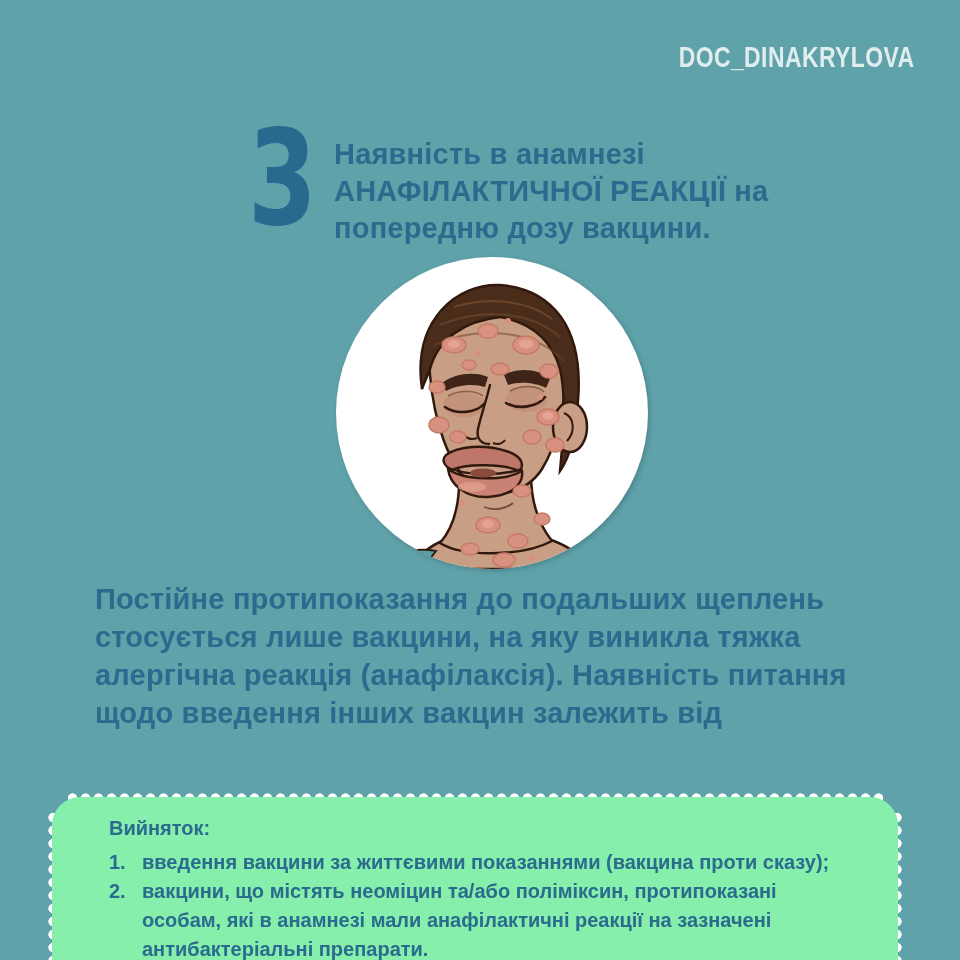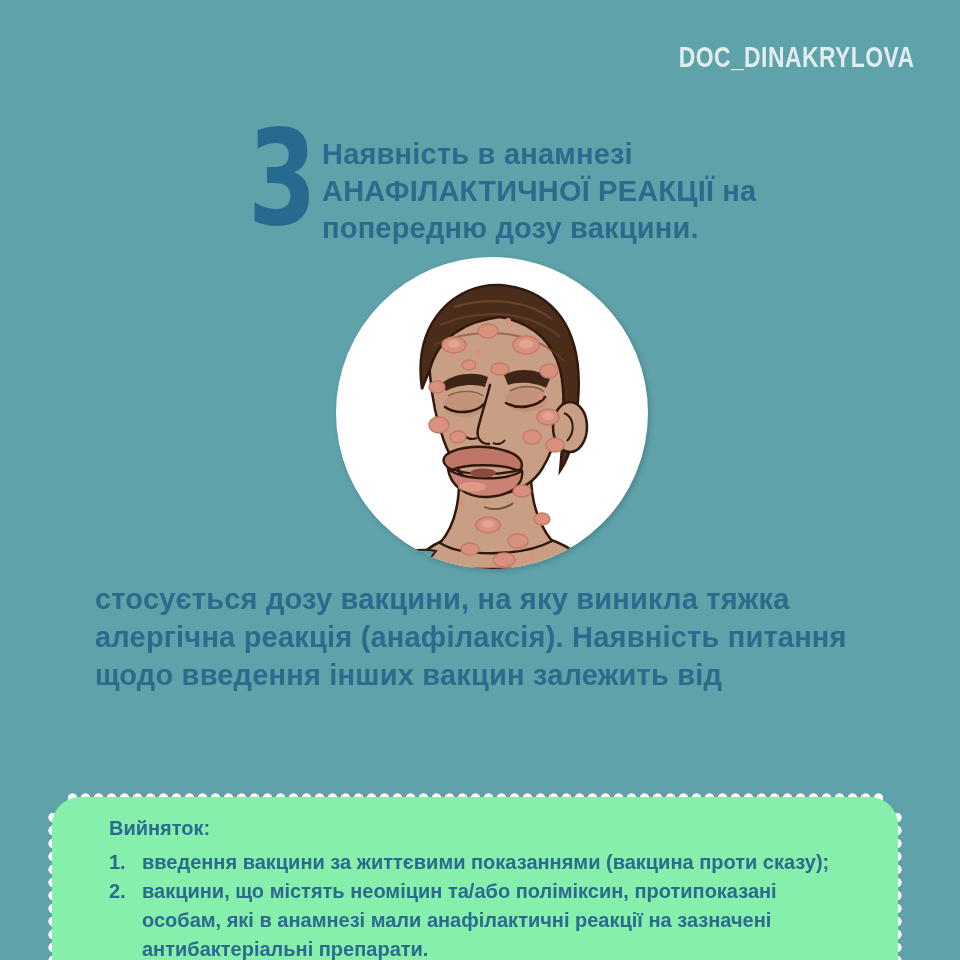--- a/index.html
+++ b/index.html
@@ -26,21 +26,21 @@
     position: absolute; left: 248px; top: 112px;
     font-family: "DejaVu Sans", sans-serif;
     font-size: 132px; font-weight: 700; line-height: 1;
     color: #276a90;
     transform: scaleX(0.75);
     transform-origin: 0 0;
   }
 
   
   .heading {
-    position: absolute; left: 322px; top: 136px;
+    position: absolute; left: 334px; top: 136px;
     color: #2b6b8e;
     font-size: 29px; font-weight: 700; line-height: 37px;
     letter-spacing: 0.2px;
     white-space: nowrap;
   }
 
   
   .portrait {
     position: absolute; left: 336px; top: 257px;
     width: 312px; height: 312px;
@@ -182,21 +182,22 @@
         <circle cx="172" cy="64" r="3"></circle>
         <circle cx="142" cy="96" r="3"></circle>
         <circle cx="204" cy="140" r="3"></circle>
         <circle cx="126" cy="246" r="3"></circle>
         <circle cx="196" cy="300" r="3"></circle>
       </g>
     </svg>
   </div>
 
   <div class="body-text">
-    <div>стосується дозу вакцини, на яку виникла тяжка</div>
+    <div>Постійне протипоказання до подальших щеплень</div>
+    <div>стосується лише вакцини, на яку виникла тяжка</div>
     <div>алергічна реакція (анафілаксія). Наявність питання</div>
     <div>щодо введення інших вакцин залежить від</div>
   </div>
 
   <div class="exception-outer">
     <div class="scallop scallop-top"></div>
     <div class="scallop scallop-left"></div>
     <div class="scallop scallop-right"></div>
     <div class="exception-inner">
       <div class="exc-title">Вийняток:</div>

